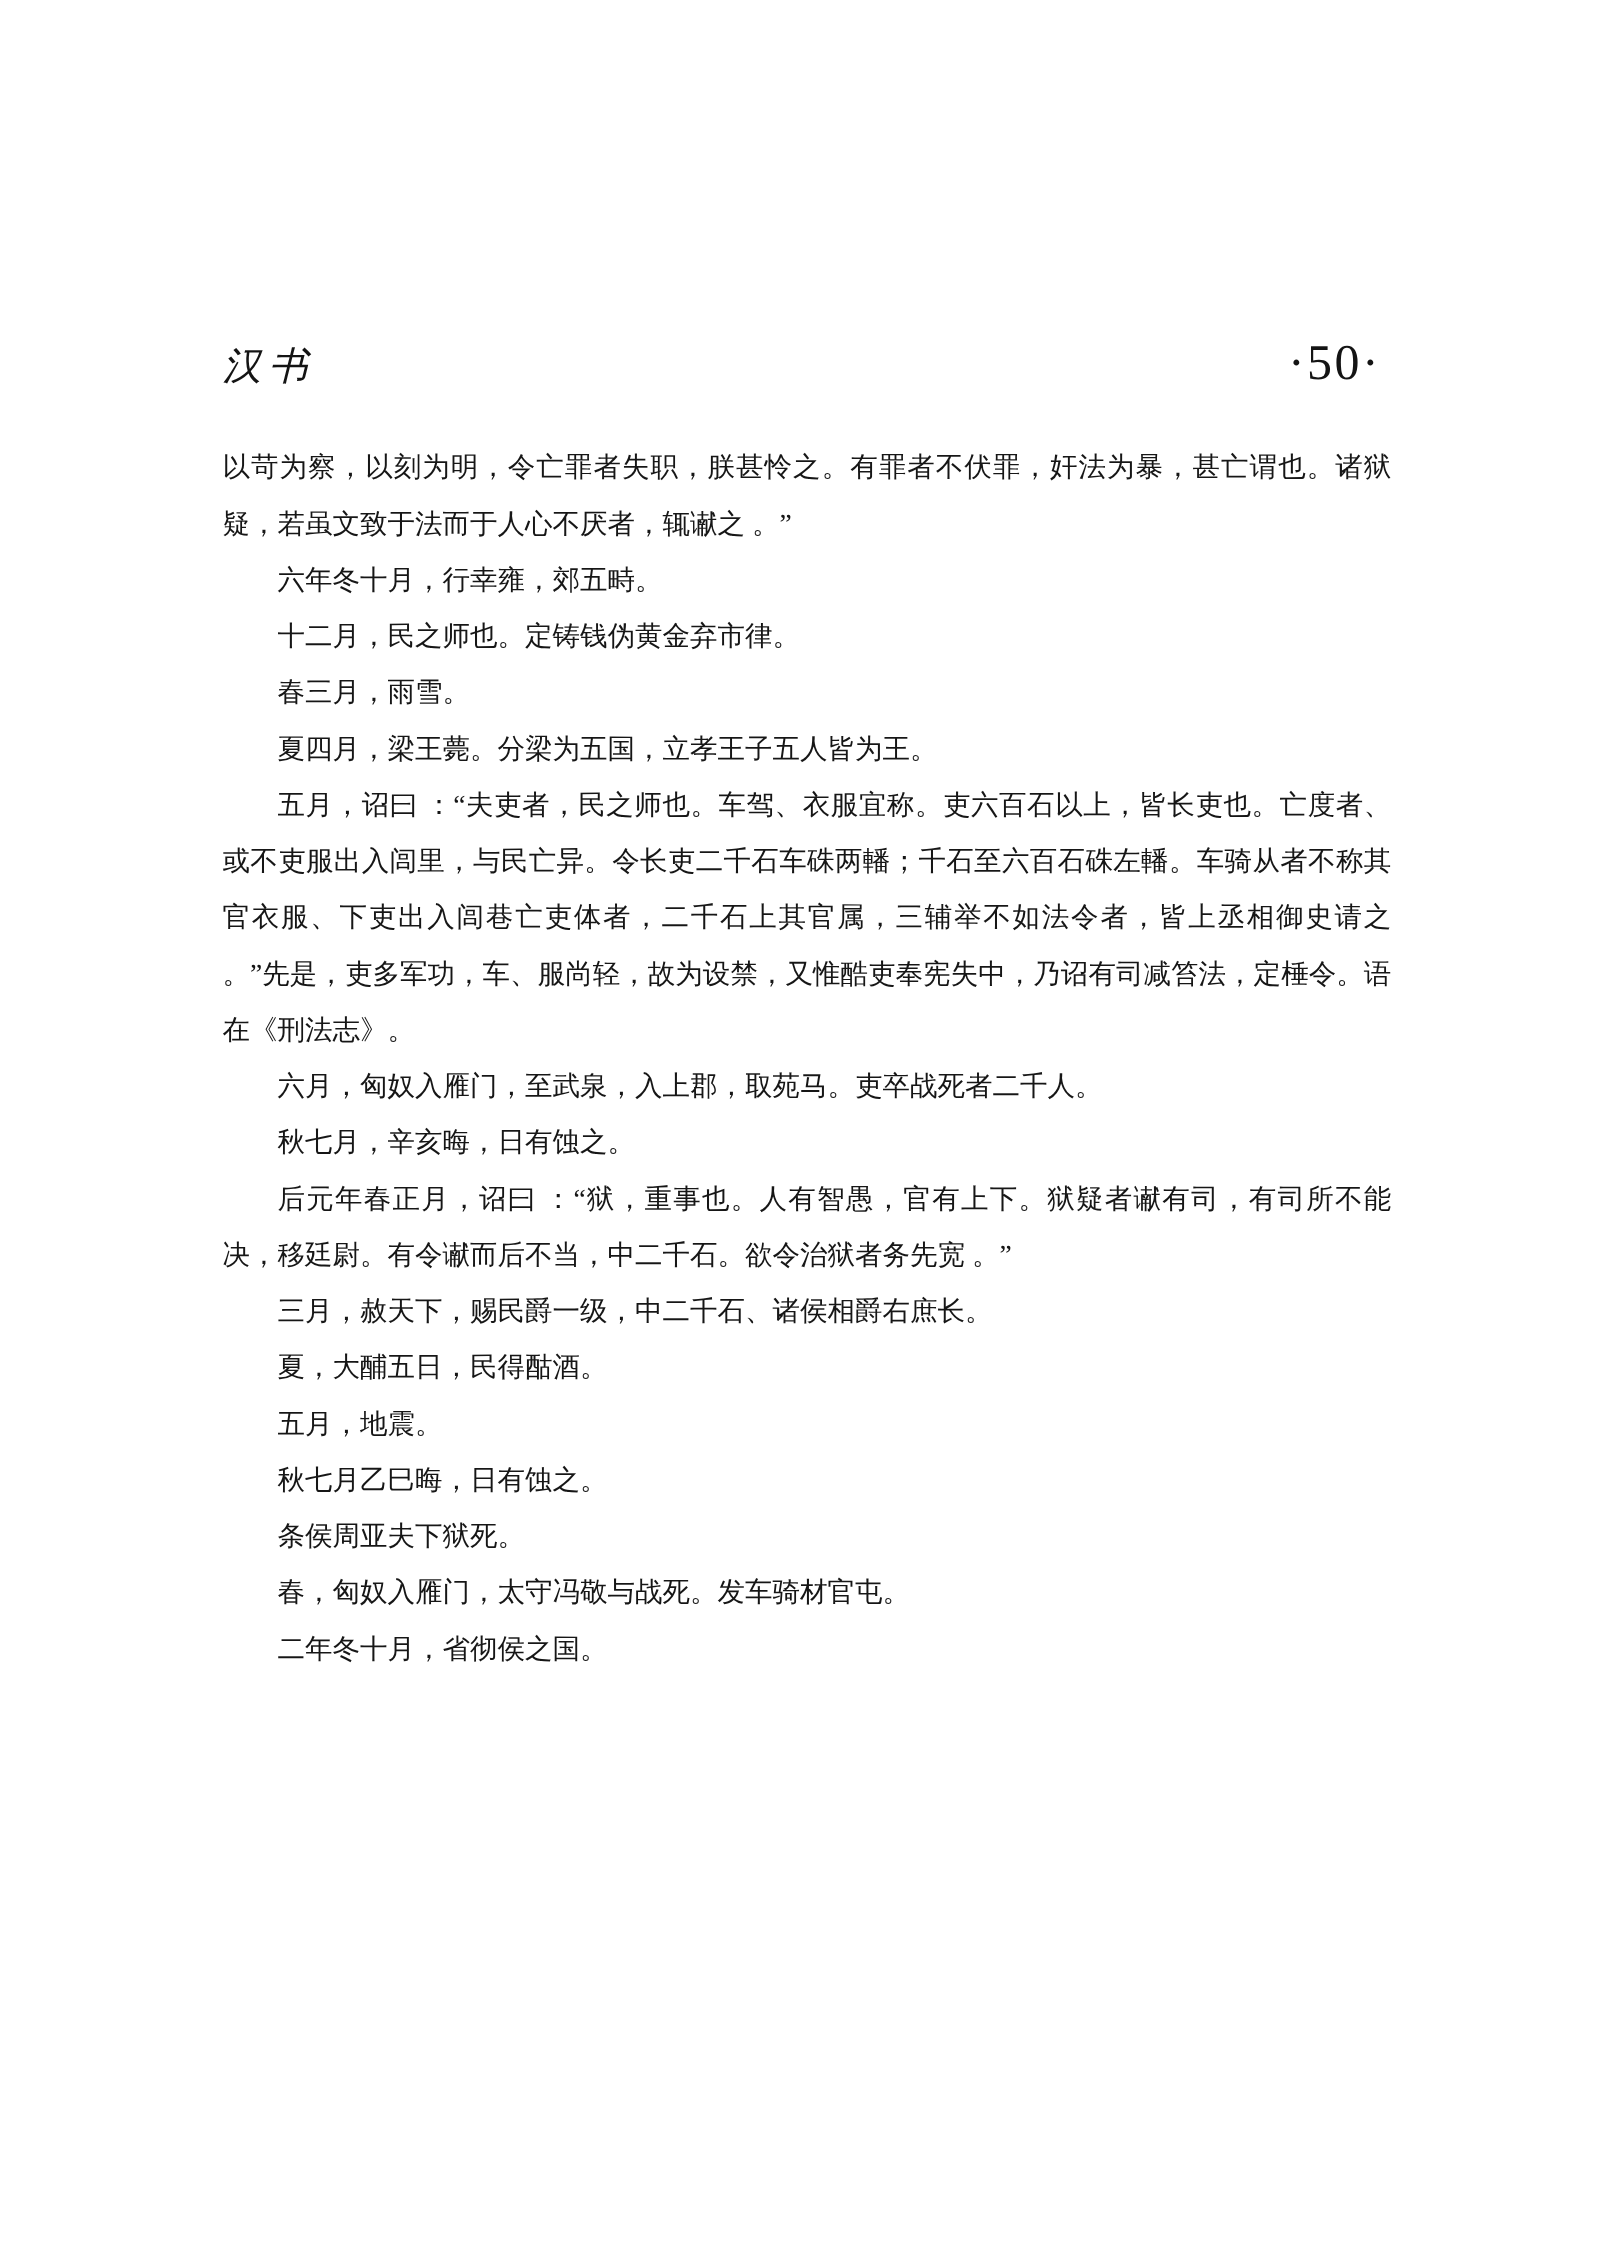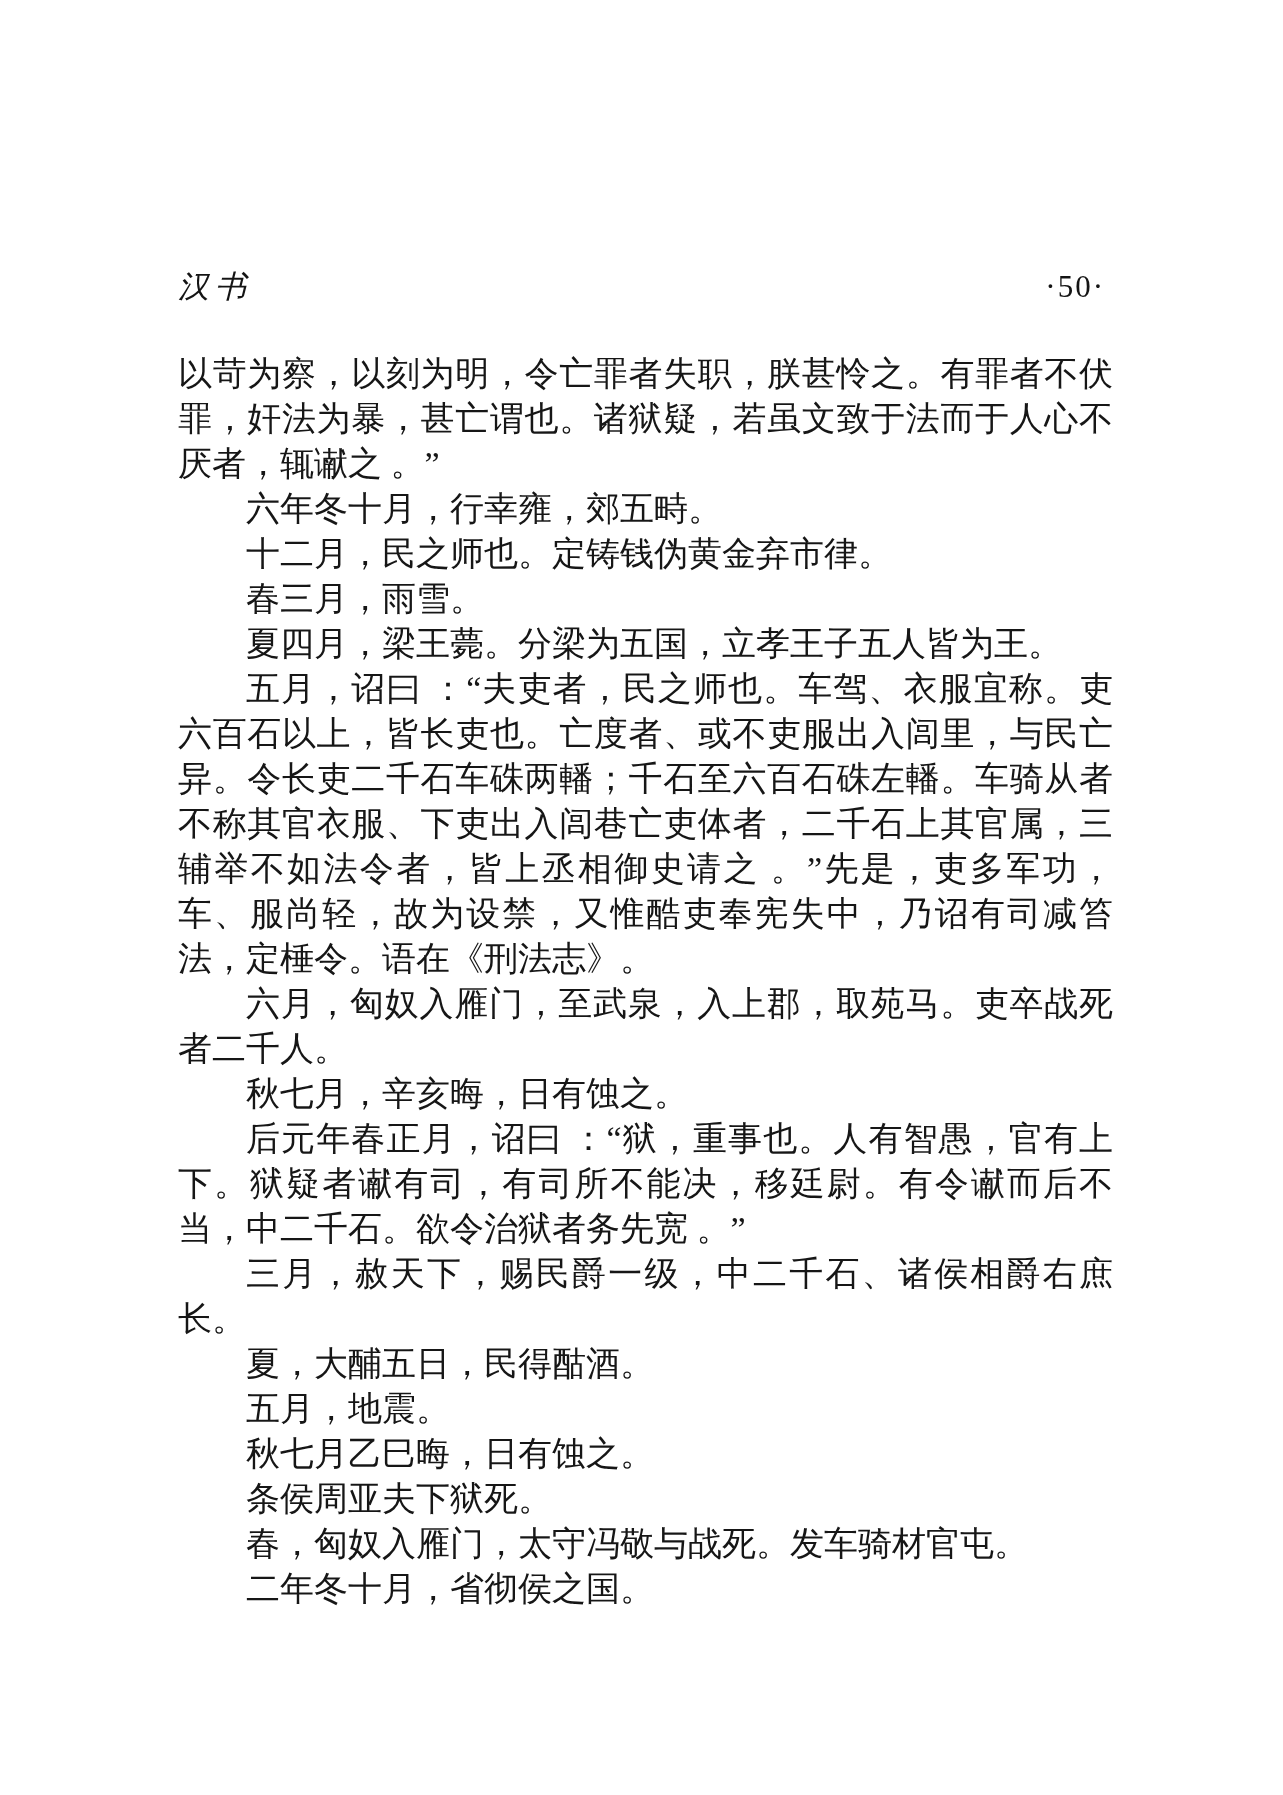--- a/index.html
+++ b/index.html
@@ -25,34 +25,34 @@
     justify-content: space-between;
     align-items: baseline;
   }
   .book-title {
     font-size: 31px;
     font-style: italic;
     letter-spacing: 6px;
     color: #141414;
   }
   .page-number {
-    font-size: 31px;
+    font-size: 40px;
     letter-spacing: 2px;
     color: #141414;
   }
   .page-body {
     position: absolute;
     left: 178px;
     top: 351px;
     width: 935px;
   }
   .para {
     margin: 0;
     padding: 0;
-    font-size: 34px;
+    font-size: 22px;
     line-height: 45px;
     text-align: justify;
     text-justify: inter-ideograph;
     color: #161616;
   }
   .para.indent { text-indent: 2em; }
   .para.flush  { text-indent: 0; }
 </style>
 </head>
 <body>

